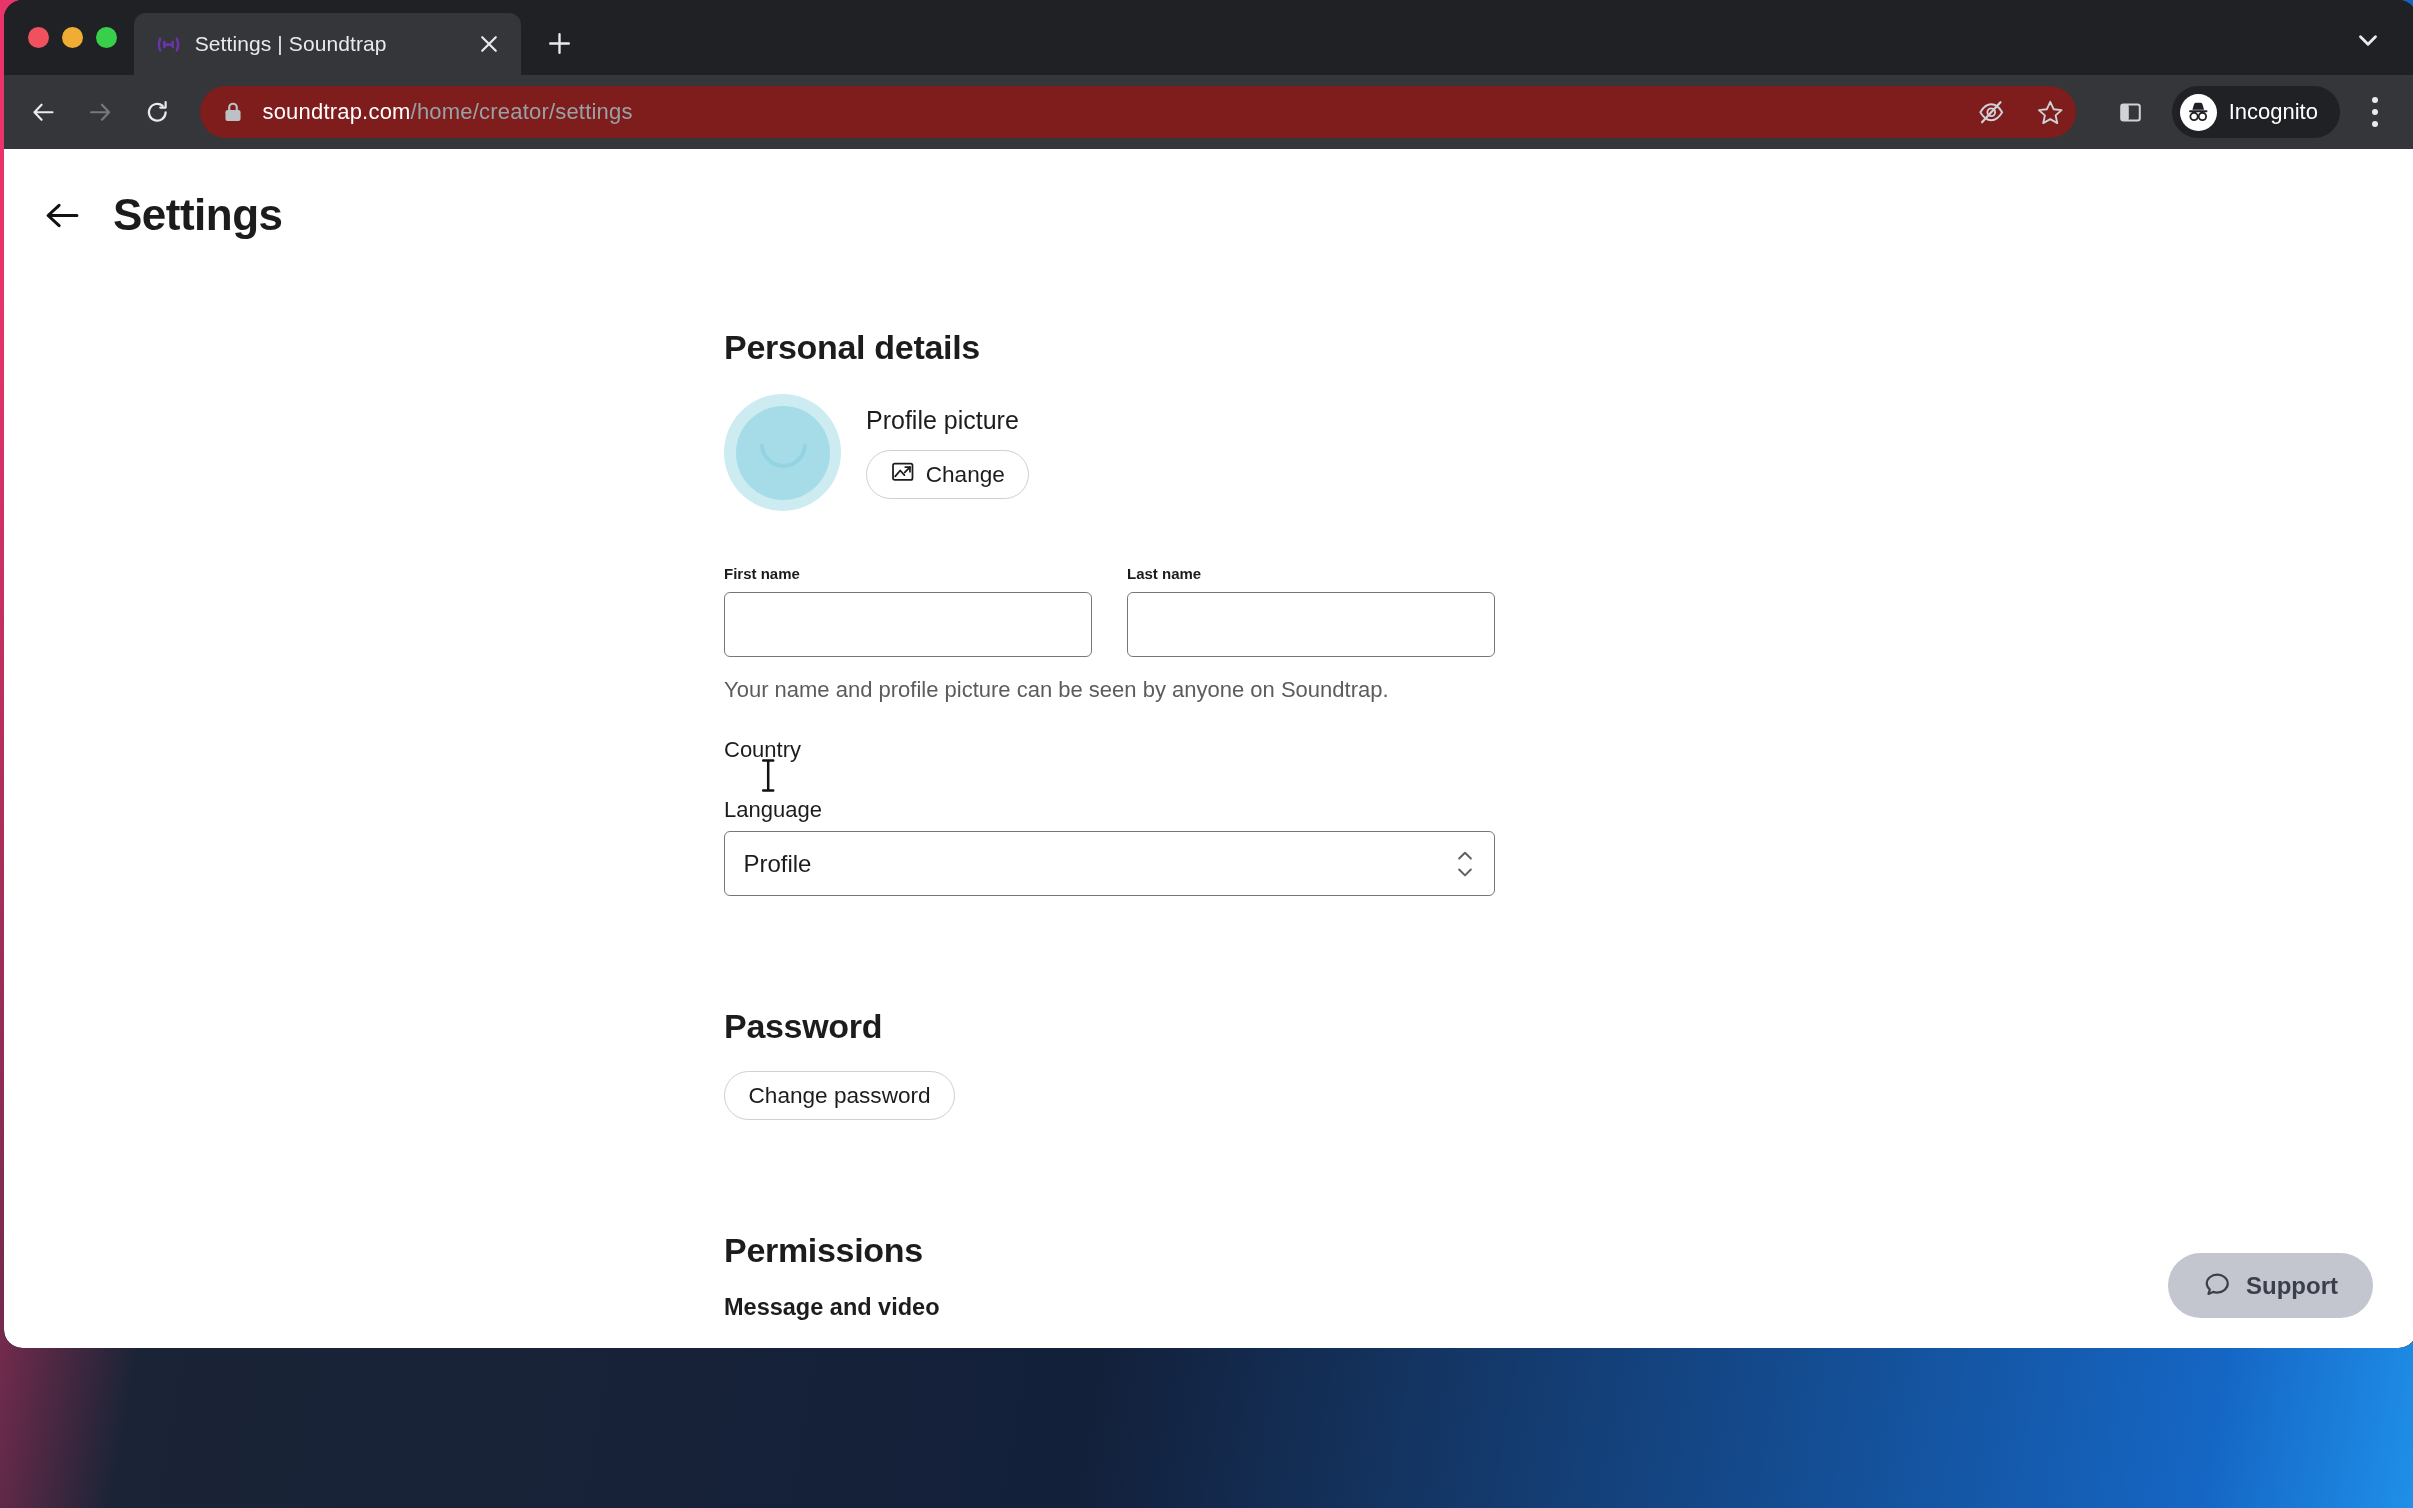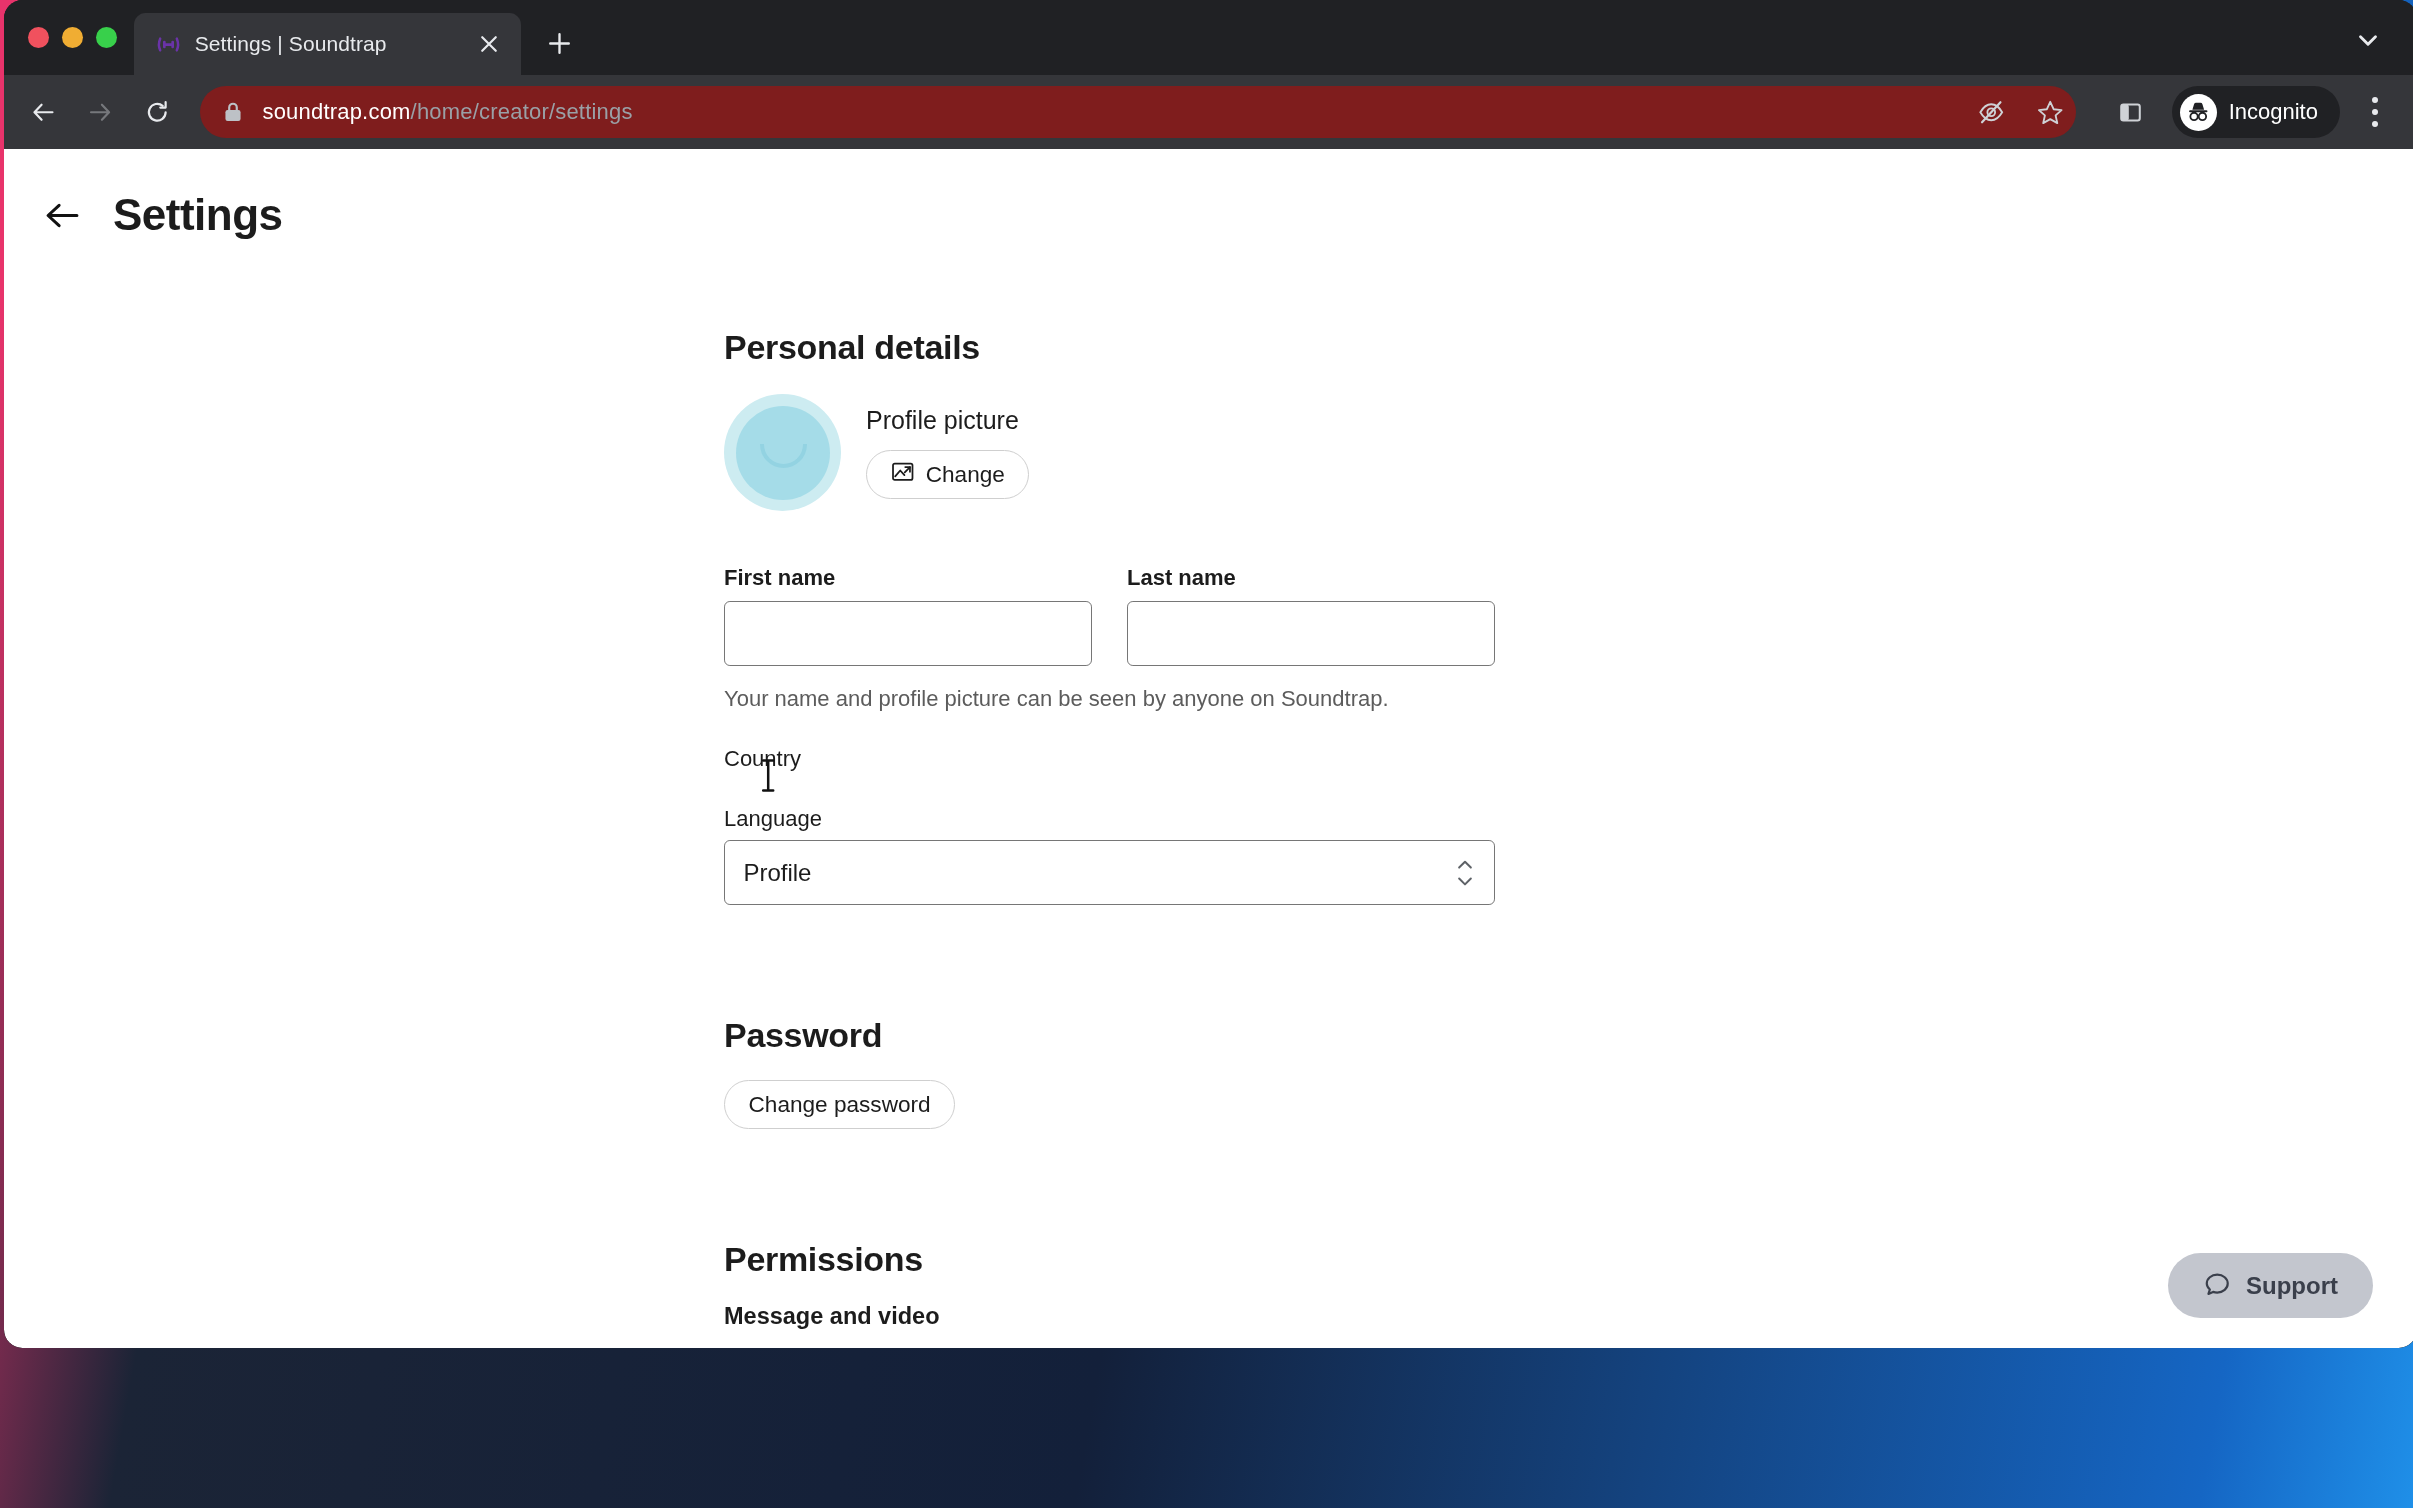--- a/index.html
+++ b/index.html
@@ -306,21 +306,21 @@
   .name-row {
     display: flex;
     gap: 35px;
     margin-top: 54px;
   }
   .field { display: flex; flex-direction: column; gap: 10px; }
   .field.first { width: 369px; }
   .field.last  { width: 369px; }
 
   .field-label {
-    font-size: 22px;
+    font-size: 15px;
     font-weight: 700;
     color: #1c1c1c;
   }
   .text-input {
     height: 65px;
     border: 1.3px solid #767676;
     border-radius: 5.9px;
     background: #fff;
     font-size: 23.5px;
     padding: 0 17px;

